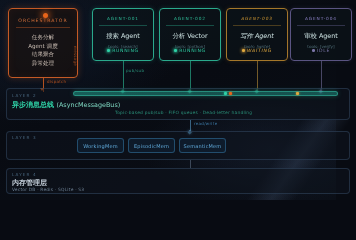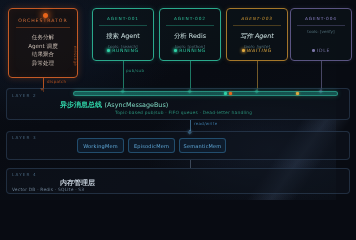--- a/index.html
+++ b/index.html
@@ -35,21 +35,20 @@
     letter-spacing: 1.15px;
     color: #4a6880;
     text-transform: uppercase;
     white-space: nowrap;
   }
   .layer-title {
     position:absolute;
     font-size: 7px;
     white-space: nowrap;
     font-weight: bold;
-    margin-left: 48px;
   }
   .layer-title .en {
     font-weight: normal;
     font-size: 6.4px;
   }
   .layer-sub {
     position:absolute;
     font-size: 4.4px;
     white-space: nowrap;
     letter-spacing: .2px;
@@ -188,40 +187,41 @@
     <div class="a-name">搜索 Agent</div>
     <div class="a-tools">tools: [search]</div>
     <div class="a-status">
       <span class="dot"></span><span>RUNNING</span>
     </div>
   </div>
 
   <div class="agent-card ag-running" style="left:159px;">
     <div class="a-id">AGENT-002</div>
     <div class="a-rule"></div>
-    <div class="a-name">分析 Redis</div>
+    <div class="a-name">分析 Vector</div>
     <div class="a-tools">tools: [python]</div>
     <div class="a-status">
       <span class="dot"></span><span>RUNNING</span>
     </div>
   </div>
 
   <div class="agent-card ag-waiting" style="left:226px;font-style:italic;">
     <div class="a-id">AGENT-003</div>
     <div class="a-rule"></div>
     <div class="a-name">写作 Agent</div>
     <div class="a-tools">tools: [write]</div>
     <div class="a-status">
       <span class="dot"></span><span>WAITING</span>
     </div>
   </div>
 
   <div class="agent-card ag-idle" style="left:290px;">
     <div class="a-id">AGENT-004</div>
     <div class="a-rule"></div>
+    <div class="a-name">审校 Agent</div>
     <div class="a-tools">tools: [verify]</div>
     <div class="a-status">
       <span class="dot"></span><span>IDLE</span>
     </div>
   </div>
 
   <div class="vline" style="left:43px; top:78px; height:14px; background:#b4501e;"></div>
   <div class="arrow-down" style="left:40.4px; top:88px; border-top:3.4px solid #e8641a;"></div>
   <div class="conn-label" style="left:47px; top:79px; color:#b4501e;">dispatch</div>
 

